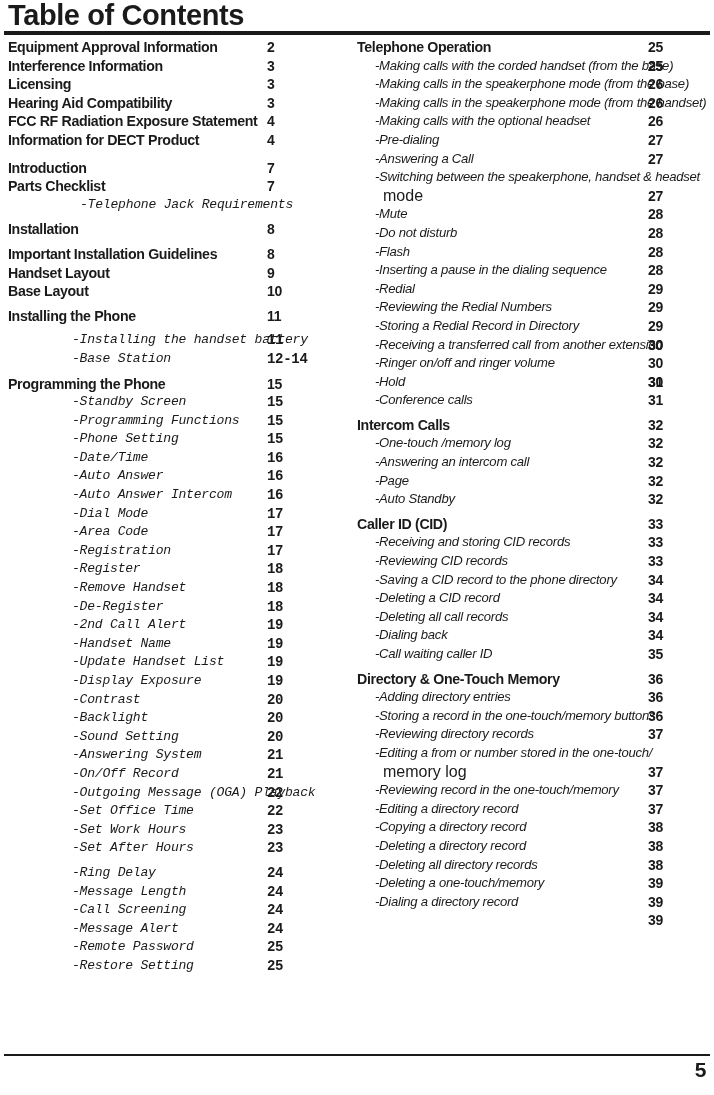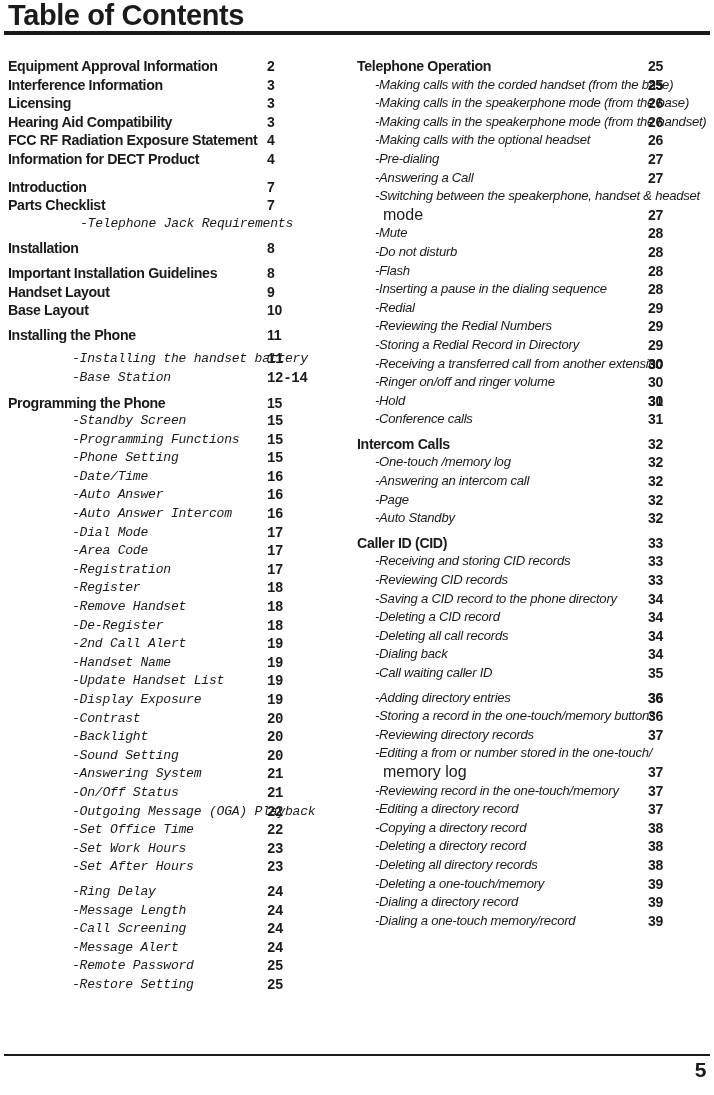--- a/index.html
+++ b/index.html
@@ -33,21 +33,21 @@
     top: 31px;
     width: 706px;
     height: 4px;
     background: #1a1a1a;
   }
 
   
   .columns {
     position: absolute;
     left: 0;
-    top: 57px;
+    top: 38px;
     width: 714px;
     display: flex;
     text-align: center;
   }
   .col {
     position: relative;
   }
   .col-left  { width: 337px; padding-left: 8px; }
   .col-right { width: 369px; padding-left: 0px; }
 
@@ -272,21 +272,21 @@
       </div>
       <div class="entry sub">
         <span class="label">-Sound Setting</span>
         <span class="num">20</span>
       </div>
       <div class="entry sub">
         <span class="label">-Answering System</span>
         <span class="num">21</span>
       </div>
       <div class="entry sub">
-        <span class="label">-On/Off Status</span>
+        <span class="label">-On/Off Record</span>
         <span class="num">21</span>
       </div>
       <div class="entry sub">
         <span class="label">-Outgoing Message (OGA)  Playback</span>
         <span class="num">22</span>
       </div>
       <div class="entry sub">
         <span class="label">-Set Office Time</span>
         <span class="num">22</span>
       </div>
@@ -462,20 +462,21 @@
       <div class="entry sub">
         <span class="label">-Dialing back</span>
         <span class="num">34</span>
       </div>
       <div class="entry sub">
         <span class="label">-Call waiting caller ID</span>
         <span class="num">35</span>
       </div>
       <div class="gap-sm"></div>
       <div class="entry major">
+        <span class="label">Directory &amp; One-Touch Memory</span>
         <span class="num">36</span>
       </div>
       <div class="entry sub">
         <span class="label">-Adding directory entries</span>
         <span class="num">36</span>
       </div>
       <div class="entry sub">
         <span class="label">-Storing a record in the one-touch/memory buttons</span>
         <span class="num">36</span>
       </div>
@@ -512,20 +513,19 @@
       </div>
       <div class="entry sub">
         <span class="label">-Deleting a one-touch/memory</span>
         <span class="num">39</span>
       </div>
       <div class="entry sub">
         <span class="label">-Dialing a directory record</span>
         <span class="num">39</span>
       </div>
       <div class="entry sub">
-        <span class="label">-Dialing a one-touch memory/record</span>
         <span class="num">39</span>
       </div>
     </div>
 </div>
 
 <div class="footer-rule"></div>
 <div class="footer-page">5</div>
 
 </body></html>

